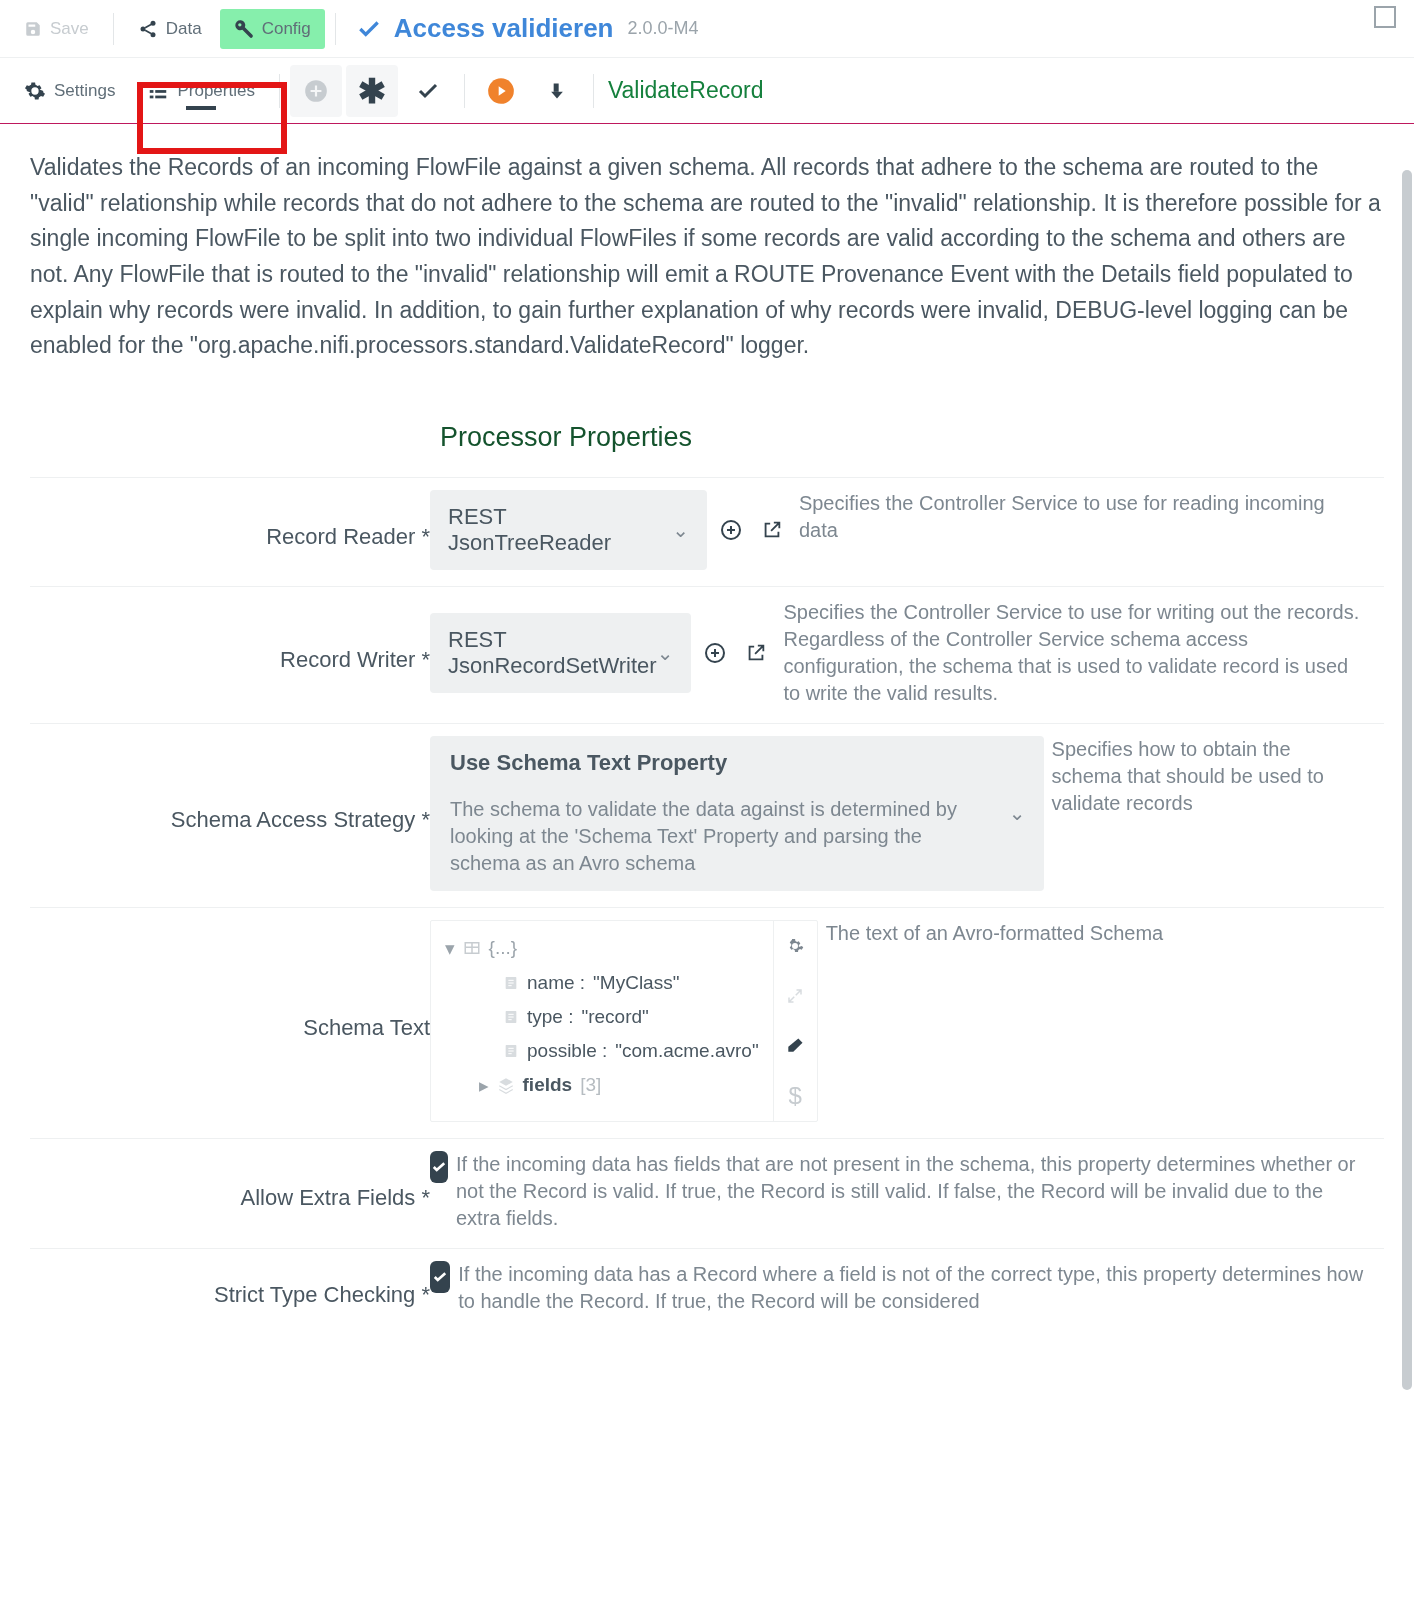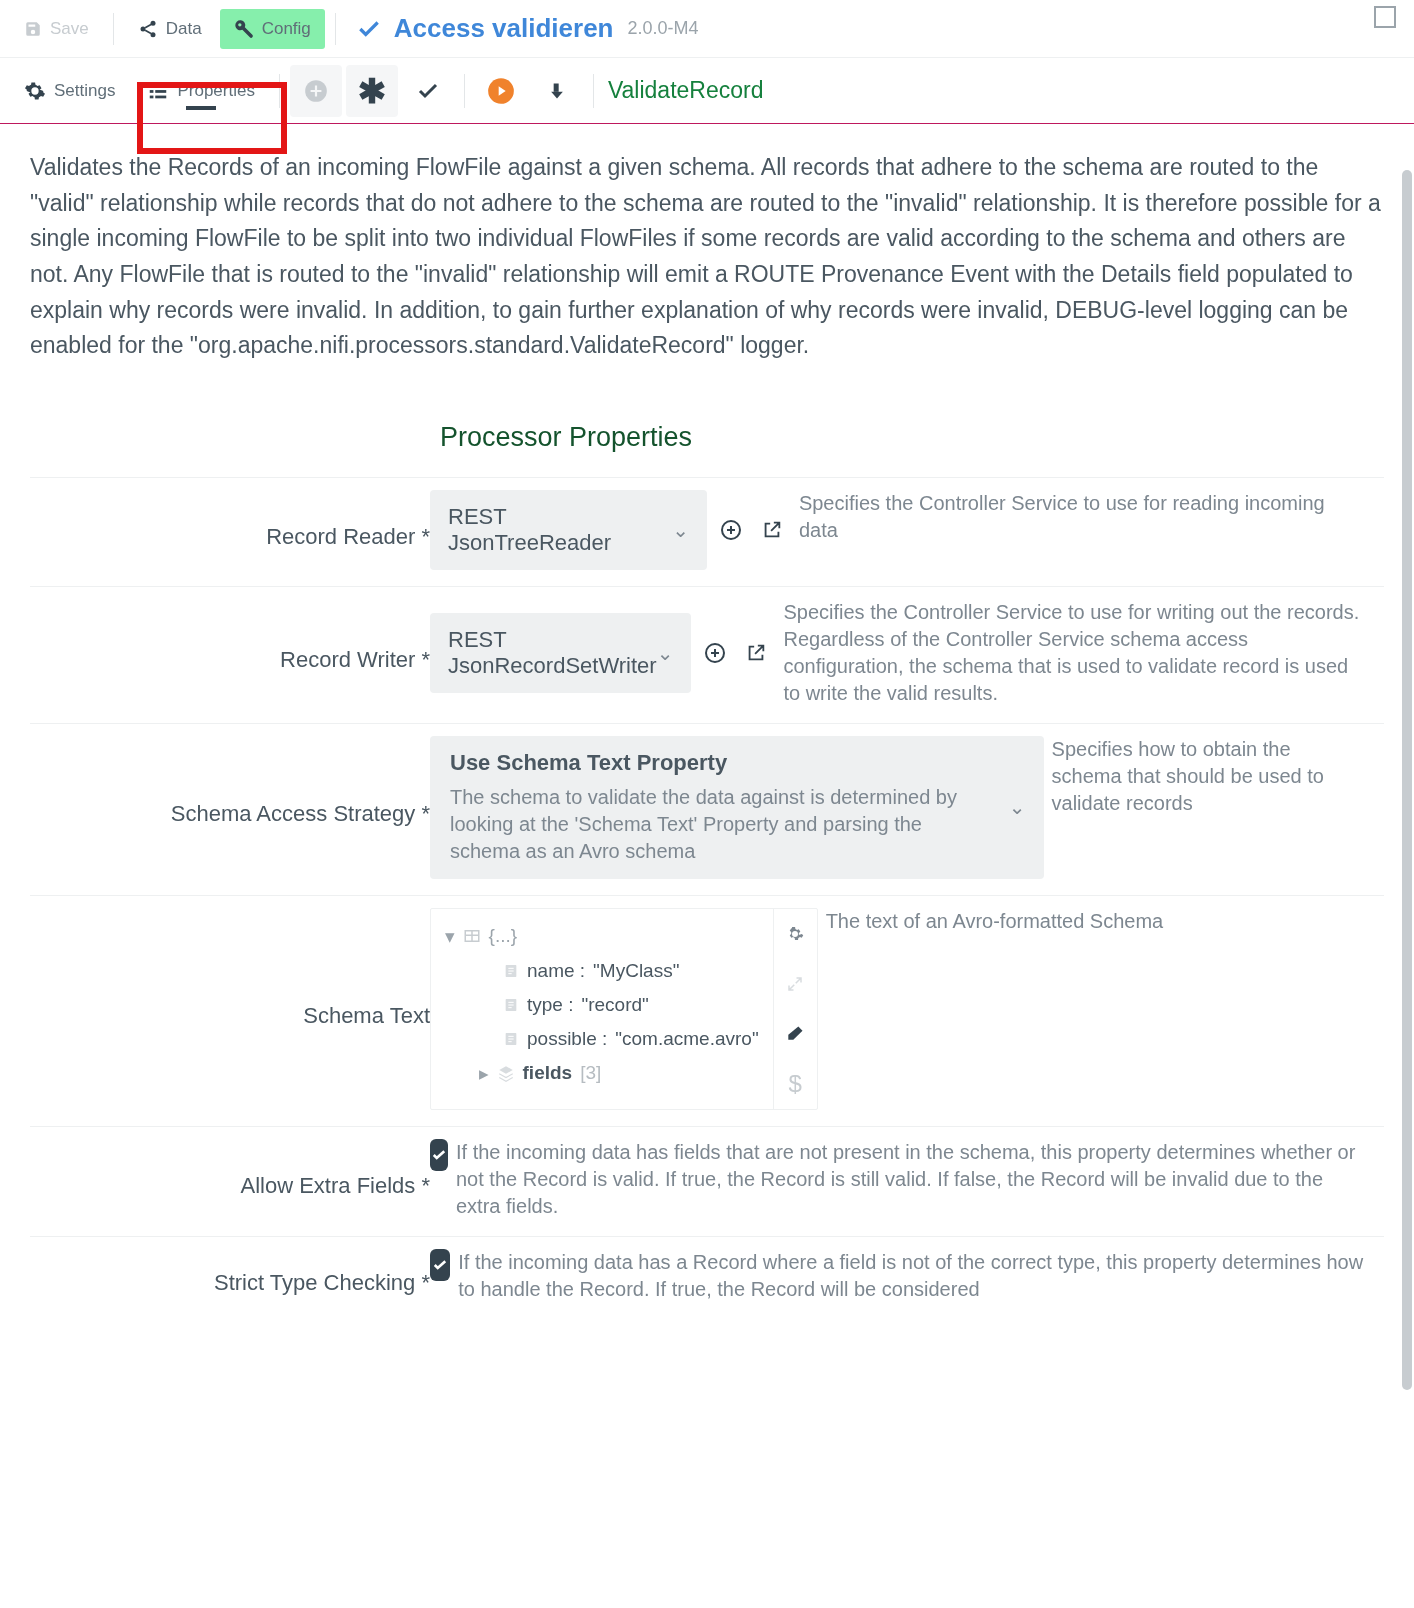--- a/index.html
+++ b/index.html
@@ -120,21 +120,21 @@
     flex: 1;
     background: #eef0f1;
     border-radius: 4px;
     padding: 14px 18px;
     font-size: 22px;
     color: #4a5761;
     display: flex;
     justify-content: space-between;
     align-items: center;
   }
-  .select-box.multi { flex-direction: column; align-items: stretch; gap: 8px; position: relative; padding-right: 48px; padding-left: 20px; }
+  .select-box.multi { flex-direction: column; align-items: stretch; gap: 20px; position: relative; padding-right: 48px; padding-left: 20px; }
   .select-box.multi .chev { position: absolute; right: 18px; top: 50%; transform: translateY(-50%); }
   .select-main { font-weight: 600; color: #4a5761; }
   .select-sub { font-size: 20px; color: #7d8790; line-height: 1.35; }
   .chev { color: #7d8790; font-size: 20px; }
   .action-icon { width: 30px; text-align: center; color: #4a5761; font-size: 22px; cursor: pointer; }
   .help { font-size: 20px; color: #7d8790; line-height: 1.35; padding-right: 20px; }
   
   .schema-text-box {
     display: flex;
     border: 1px solid #eef0f1;

